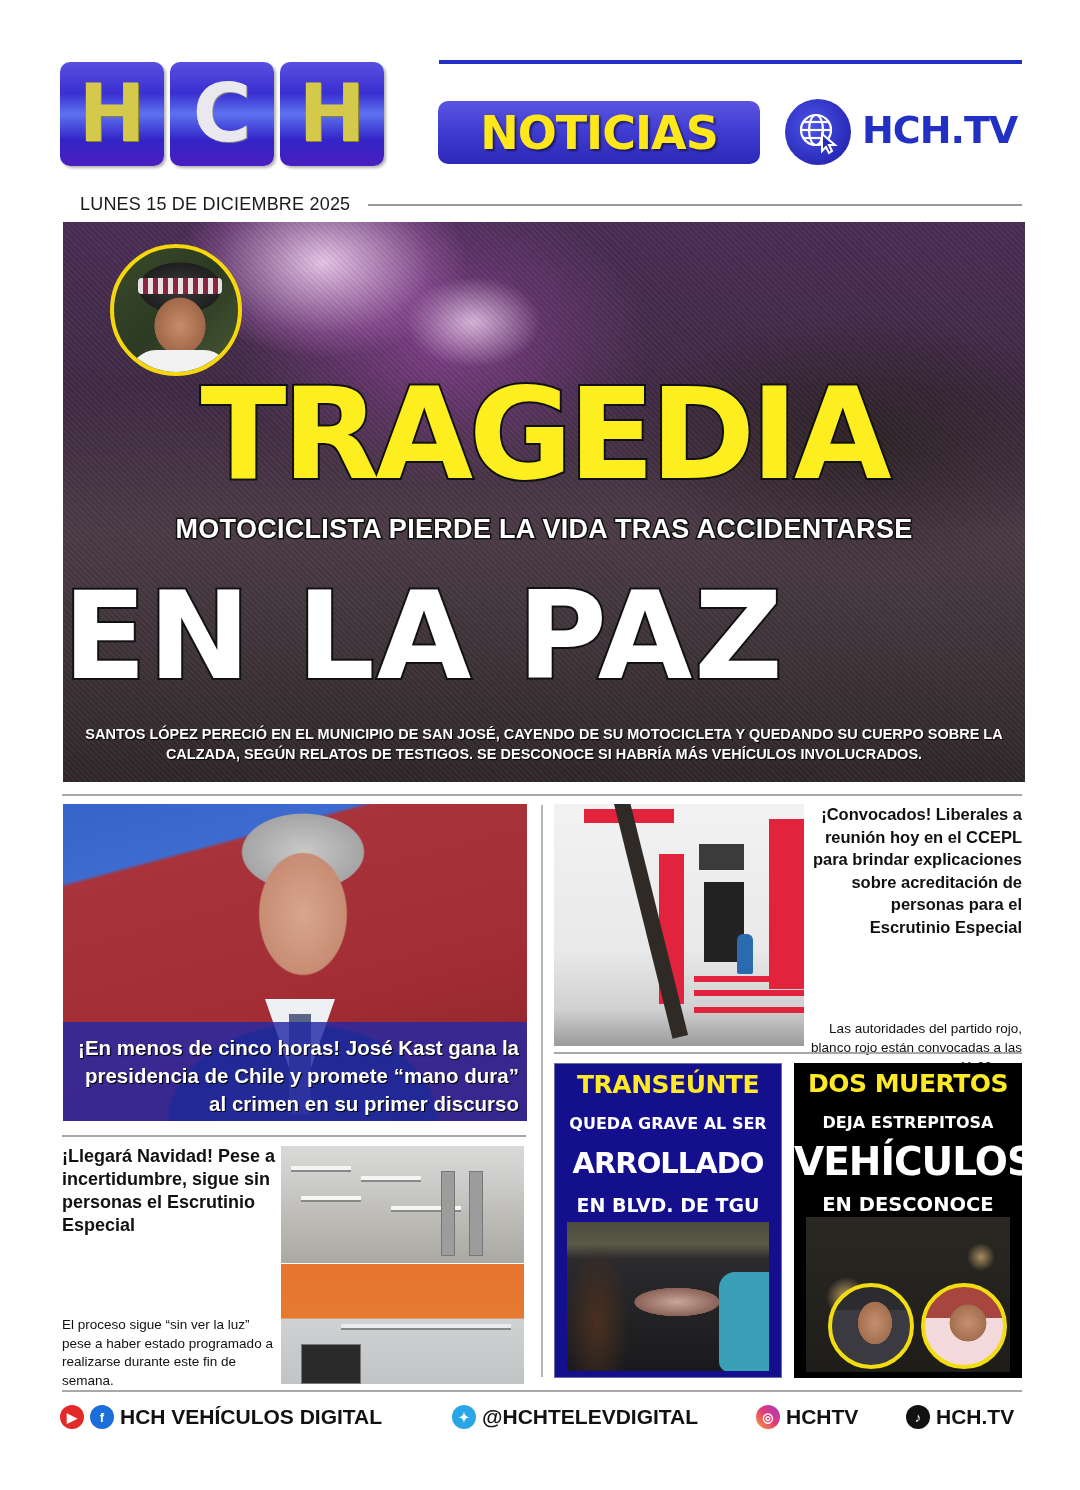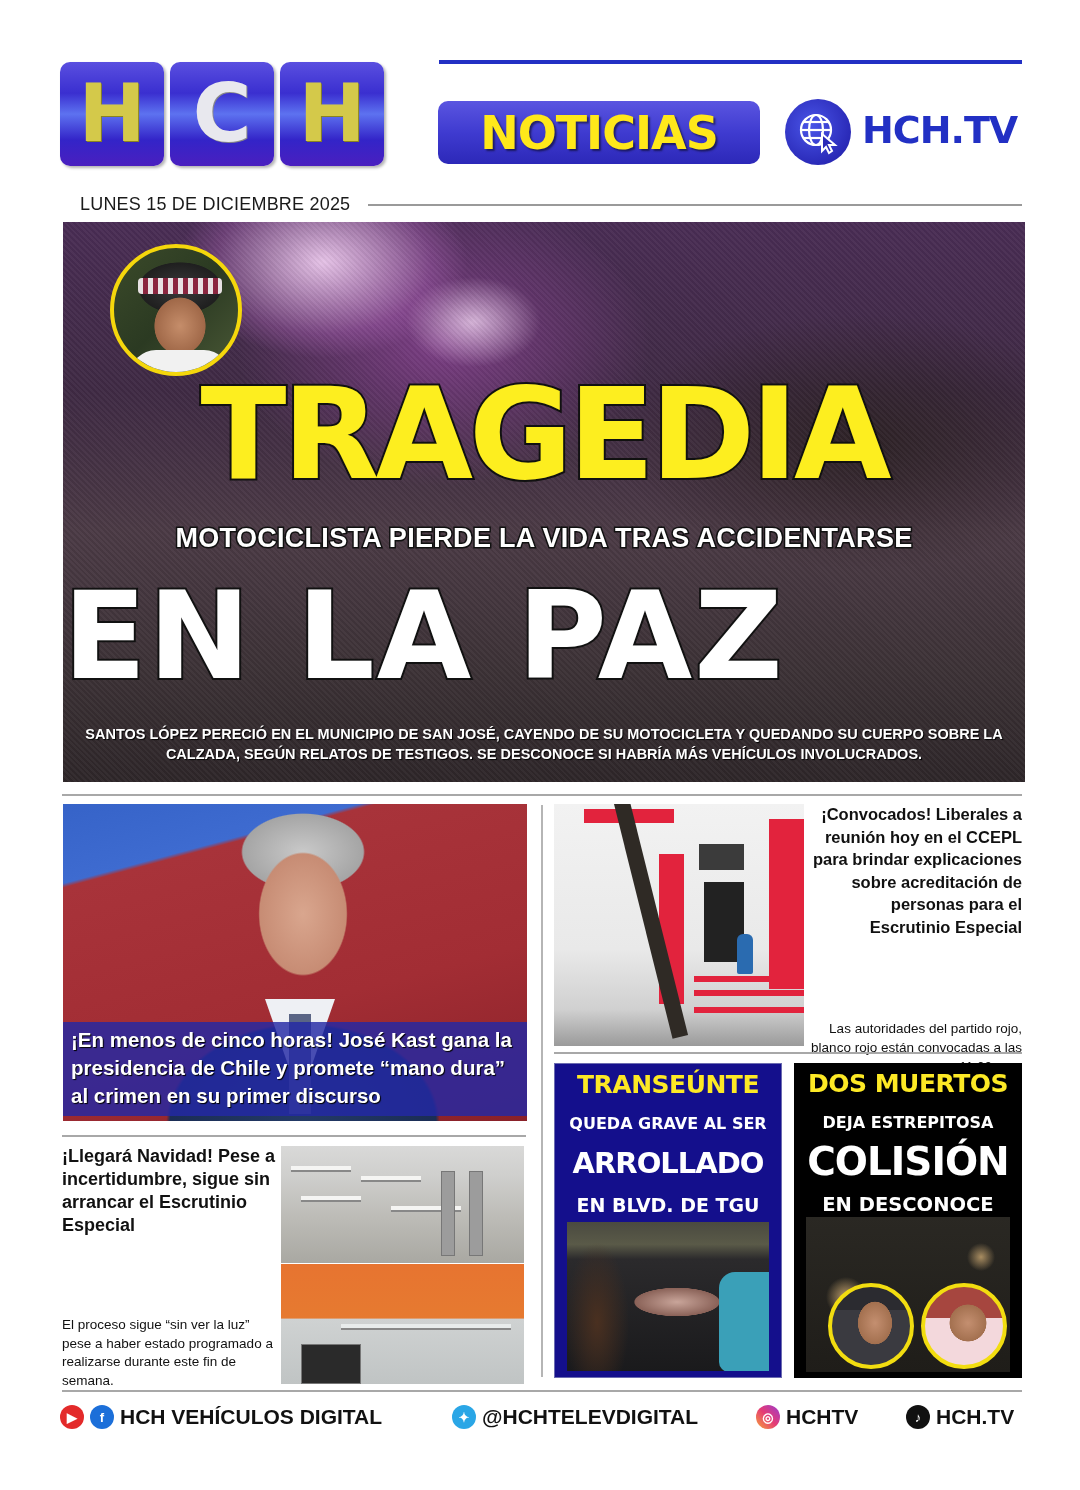--- a/index.html
+++ b/index.html
@@ -47,21 +47,21 @@
       radial-gradient(ellipse 58px 36px at 66px 40px, #3a3a3a, #1f1f1f 70%, transparent 72%),
       linear-gradient(135deg, #3b4a2a, #2b3a22 50%, #4a5836);
     overflow: hidden; }
   .portrait-helmet-stripe { position: absolute; left: 24px; top: 30px; width: 84px; height: 16px;
     background: repeating-linear-gradient(90deg, #e8e2e4 0 5px, #8b2640 5px 10px); border-radius: 4px; }
   .portrait-shirt { position: absolute; left: 16px; bottom: -4px; width: 100px; height: 26px; background: #f1f1f1; border-radius: 40px 40px 0 0; }
 
   .tragedia { position: absolute; left: 0; width: 100%; top: 150px; text-align: center;
     font-family: "DejaVu Sans", sans-serif; font-weight: bold; font-size: 126px; line-height: 1; letter-spacing: -4px;
     color: #fdee1f; -webkit-text-stroke: 4px #111; paint-order: stroke fill; }
-  .subhead { position: absolute; left: 0; width: 100%; top: 301px; text-align: center;
+  .subhead { position: absolute; left: 0; width: 100%; top: 292px; text-align: center;
     font-family: "Liberation Sans", sans-serif; font-weight: bold; font-size: 27px; letter-spacing: 0.3px;
     color: #ffffff; -webkit-text-stroke: 3px #111; paint-order: stroke fill; }
   .enlapaz { position: absolute; left: 0; width: 100%; top: 353px; 
     font-family: "DejaVu Sans", sans-serif; font-weight: bold; font-size: 122px; line-height: 1; letter-spacing: 2px;
     color: #ffffff; -webkit-text-stroke: 4px #111; paint-order: stroke fill; }
   .hero-caption { position: absolute; left: 20px; right: 20px; top: 502px; text-align: center;
     font-family: "Liberation Sans", sans-serif; font-weight: bold; font-size: 14.5px; line-height: 20px;
     color: #ffffff; text-shadow: 1px 1px 1px #000; }
 
   .rule { position: absolute; height: 2px; background: #a8a8a8; }
@@ -69,22 +69,22 @@
   
   .kast { position: absolute; left: 63px; top: 804px; width: 464px; height: 317px; overflow: hidden;
     background:
       radial-gradient(ellipse 72px 100px at 240px 110px, #d9a68e, #c78c74 60%, transparent 62%),
       radial-gradient(ellipse 86px 54px at 240px 48px, #c9c9c9, #a5a5a5 70%, transparent 72%),
       radial-gradient(ellipse 190px 140px at 240px 320px, #233a66, #1b2d55 70%, transparent 72%),
       linear-gradient(165deg, #3663c8 0%, #3e6bd0 18%, #a8333a 19%, #a22d34 60%, #8a2129 100%); }
   .kast-shirt { position: absolute; left: 202px; top: 195px; width: 70px; height: 80px; background: #eef0f4; clip-path: polygon(0 0, 100% 0, 60% 100%, 40% 100%); }
   .kast-tie { position: absolute; left: 226px; top: 210px; width: 22px; height: 100px; background: #5a6585; }
   .kast-caption { position: absolute; left: 0; right: 0; top: 218px; background: rgba(35,40,165,0.82);
-    padding: 4px 8px 6px 8px; font-family: "Liberation Sans", sans-serif; font-weight: bold; font-size: 20.5px; line-height: 28px;
-    color: #ffffff; text-shadow: 1px 1px 1px #000; }
+    padding: 12px 8px 6px 8px; font-family: "Liberation Sans", sans-serif; font-weight: bold; font-size: 20.5px; line-height: 28px;
+    color: #ffffff; text-shadow: 1px 1px 1px #000; text-align: right; }
 
   .vline { position: absolute; left: 541px; top: 805px; width: 2px; height: 572px; background: #b5b5b5; }
 
   
   .ccepl-img { position: absolute; left: 554px; top: 804px; width: 250px; height: 242px; overflow: hidden;
     background: linear-gradient(180deg, #f2f2f2 0%, #e9e9e9 60%, #d0d0d0 85%, #9a9a9a 100%); }
   .ccepl-red { position: absolute; background: #e2233d; }
   .ccepl-door { position: absolute; left: 150px; top: 78px; width: 40px; height: 80px; background: #222; }
   .ccepl-plaque { position: absolute; left: 145px; top: 40px; width: 45px; height: 26px; background: #3b3b3b; }
   .ccepl-tree { position: absolute; left: 60px; top: 0; width: 16px; height: 242px; background: #2f2a25; transform: rotate(-14deg); transform-origin: top left; }
@@ -211,31 +211,31 @@
   <div class="l3">ARROLLADO</div>
   <div class="l4">EN BLVD. DE TGU</div>
   <div class="box-photo">
     <div class="car"></div>
   </div>
 </div>
 
 <div class="box black">
   <div class="l1">DOS MUERTOS</div>
   <div class="l2">DEJA ESTREPITOSA</div>
-  <div class="l3">COLISIÓN</div>
+  <div class="l3">VEHÍCULOS</div>
   <div class="l4">EN DESCONOCE</div>
   <div class="box-photo">
     <div class="face f1"></div>
     <div class="face f2"></div>
   </div>
 </div>
 
 <div class="rule" style="left:62px; top:1135px; width:464px;"></div>
 
-<div class="esc-headline">¡Llegará Navidad! Pese a incertidumbre, sigue sin arrancar el Escrutinio Especial</div>
+<div class="esc-headline">¡Llegará Navidad! Pese a incertidumbre, sigue sin personas el Escrutinio Especial</div>
 <div class="esc-body">El proceso sigue “sin ver la luz” pese a haber estado programado a realizarse durante este fin de semana.</div>
 <div class="esc-img-top">
   <div class="table-strip" style="left:10px; top:20px; width:60px;"></div>
   <div class="table-strip" style="left:80px; top:30px; width:60px;"></div>
   <div class="table-strip" style="left:110px; top:60px; width:70px;"></div>
   <div class="table-strip" style="left:20px; top:50px; width:60px;"></div>
   <div class="detector" style="left:160px; top:25px; width:14px; height:85px;"></div>
   <div class="detector" style="left:188px; top:25px; width:14px; height:85px;"></div>
 </div>
 <div class="esc-img-bot">

